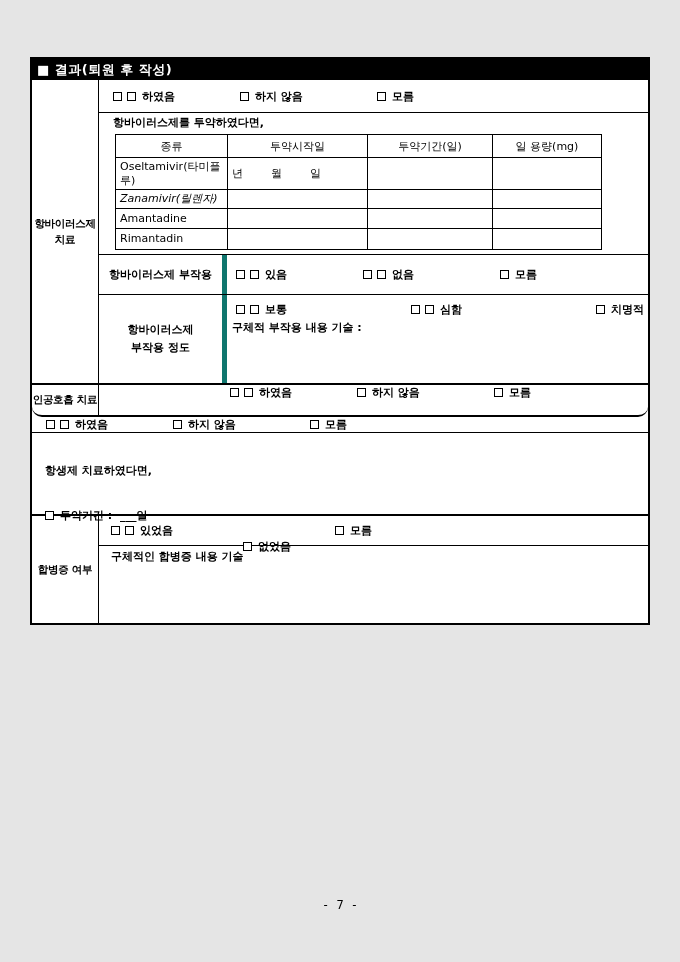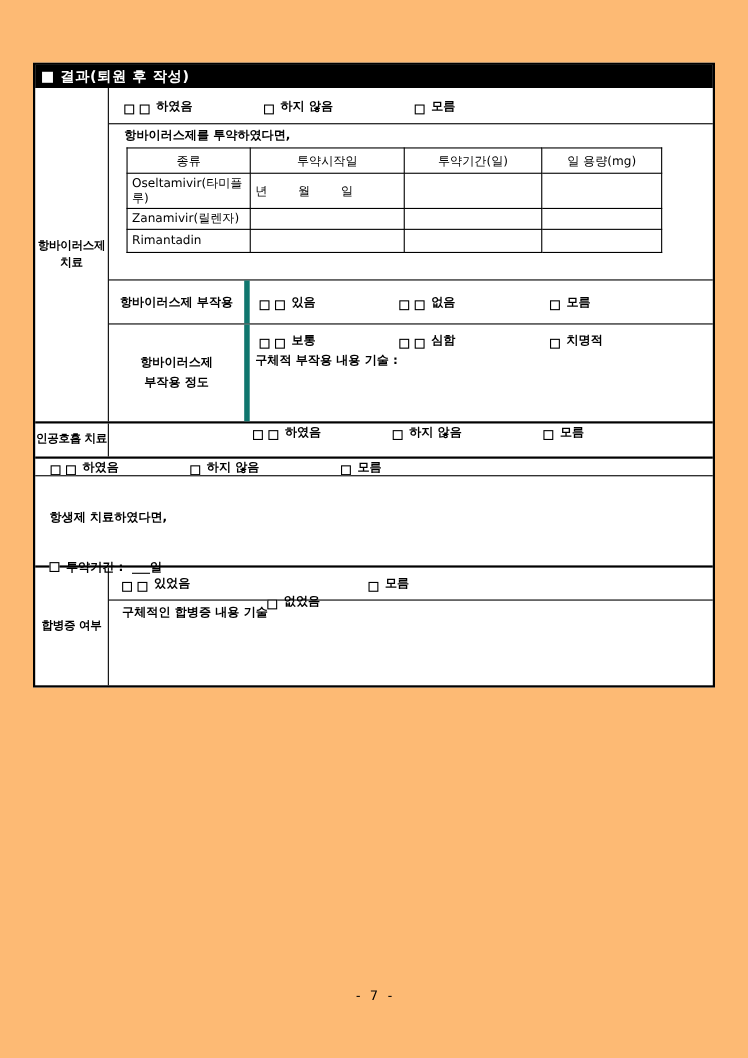--- a/index.html
+++ b/index.html
@@ -1,32 +1,32 @@
 <!DOCTYPE html>
 <html><head>
 <meta charset="utf-8">
 <style>
   * { margin:0; padding:0; box-sizing:border-box; }
   html,body { width:680px; height:962px; background:#ffffff; font-family:"DejaVu Sans","Liberation Sans",sans-serif; color:#000; }
-  .page { position:relative; width:680px; height:962px; background:#fdba74; overflow:hidden; }
+  .page { position:relative; width:680px; height:962px; background:#e5e5e5; overflow:hidden; }
 
   .form-box { position:absolute; left:30px; top:57px; width:620px; height:568px; border:2px solid #000; display:flex; flex-direction:column; background:#fff; }
 
   .title-bar { height:21px; flex-shrink:0; background:#000; color:#fff; display:flex; align-items:center; padding-left:5px; font-weight:bold; font-size:13px; letter-spacing:0.5px; }
 
   .grid { flex:1; display:flex; flex-direction:column; }
   .major-row { display:flex; }
   .bb2 { border-bottom:2px solid #000; }
   .bb1 { border-bottom:1px solid #000; }
 
   .row-label { width:67px; flex-shrink:0; border-right:1px solid #000; display:flex; flex-direction:column; justify-content:center; align-items:center; text-align:center; font-weight:bold; font-size:10.5px; letter-spacing:-0.3px; white-space:nowrap; line-height:1.5; }
   .row-content { flex:1; display:flex; flex-direction:column; min-width:0; }
 
   .opts { display:flex; align-items:center; padding-left:14px; font-size:11px; font-weight:bold; }
-  .opt { display:inline-flex; align-items:flex-end; white-space:nowrap; }
+  .opt { display:inline-flex; align-items:center; white-space:nowrap; }
   .w1 { width:127px; }
   .w2 { width:137px; }
   .cw1 { width:132px; }
   .cw2 { width:92px;margin-top:31px; }
   .cb { display:inline-block; width:9px; height:9px; border:1.5px solid #000; margin-right:6px; flex-shrink:0; background:#fff; }
   .cb.tight { margin-right:5px; }
   .cb.joined { margin-right:1px; }
 
   .sub-a { height:33px; display:flex; align-items:center; }
   .sub-b { height:142px; padding-top:2px; }
@@ -37,21 +37,21 @@
   table.drug-table th { text-align:center; height:23px;margin-top:28px; }
   td.drug-name { word-break:break-all; line-height:14px; }
   td.date-cell { white-space:pre; text-align:left; padding-left:14px; }
 
   .sub-c { height:40px; display:flex; }
   .sub-d { flex:1; display:flex; }
   .sub-label { width:128px; flex-shrink:0; border-right:5px solid #0f766e; display:flex; flex-direction:column; justify-content:center; align-items:center; text-align:center; font-weight:bold; font-size:11px; line-height:1.6; }
   .sub-c-content { flex:1; display:flex; align-items:center; }
   .sub-c-content .opts { padding-left:9px; }
   .sub-d-content { flex:1; display:flex; flex-direction:column; padding-top:7px; }
-  .sub-d-content .opts { padding-left:9px; }
+  .sub-d-content .opts { padding-left:9px;gap:48px; }
   .detail-line { font-size:11px; font-weight:bold; padding-left:5px; margin-top:3px; }
 
   .vent-content { display:flex; align-items:center; }
 
   .ab-sub-a { height:32px; display:flex; align-items:center; }
   .ab-sub-b { flex:1; padding:3px 0 0 13px; font-size:11px; font-weight:bold; }
   .ab-line { display:flex; align-items:center; line-height:21px; height:21px; white-space:pre;margin-top:24px; }
 
   .comp-sub-a { height:30px; display:flex; align-items:center; }
   .comp-sub-a .opts { padding-left:12px; }
@@ -112,22 +112,28 @@
                 <th>투약시작일</th>
                 <th>투약기간(일)</th>
                 <th>일 용량(mg)</th>
               </tr>
               <tr style="height:32px;">
                 <td class="drug-name">Oseltamivir(타미플루)</td>
                 <td class="date-cell">년        월        일</td>
                 <td></td>
                 <td></td>
               </tr>
-              <tr style="height:19px;">
+              <tr style="height:19px;font-style:italic;">
                 <td class="drug-name">Zanamivir(릴렌자)</td>
+                <td></td>
+                <td></td>
+                <td></td>
+              </tr>
+              <tr style="height:20px;">
+                <td class="drug-name">Amantadine</td>
                 <td></td>
                 <td></td>
                 <td></td>
               </tr>
               <tr style="height:21px;">
                 <td class="drug-name">Rimantadin</td>
                 <td></td>
                 <td></td>
                 <td></td>
               </tr>
@@ -179,21 +185,21 @@
                   <span>치명적</span>
                 </span>
               </div>
               <div class="detail-line">구체적 부작용 내용 기술  :</div>
             </div>
           </div>
 
         </div>
       </div>
 
-      <div class="major-row bb2" style="height:32px;">
+      <div class="major-row bb2" style="height:32px;border-radius:10px;">
         <div class="row-label">인공호흡 치료</div>
         <div class="row-content vent-content">
           <div class="opts">
             <span class="opt w1">
               <span class="cb tight"></span>
               <span class="cb"></span>
               <span>하였음</span>
             </span>
             <span class="opt w2">
               <span class="cb"></span>

